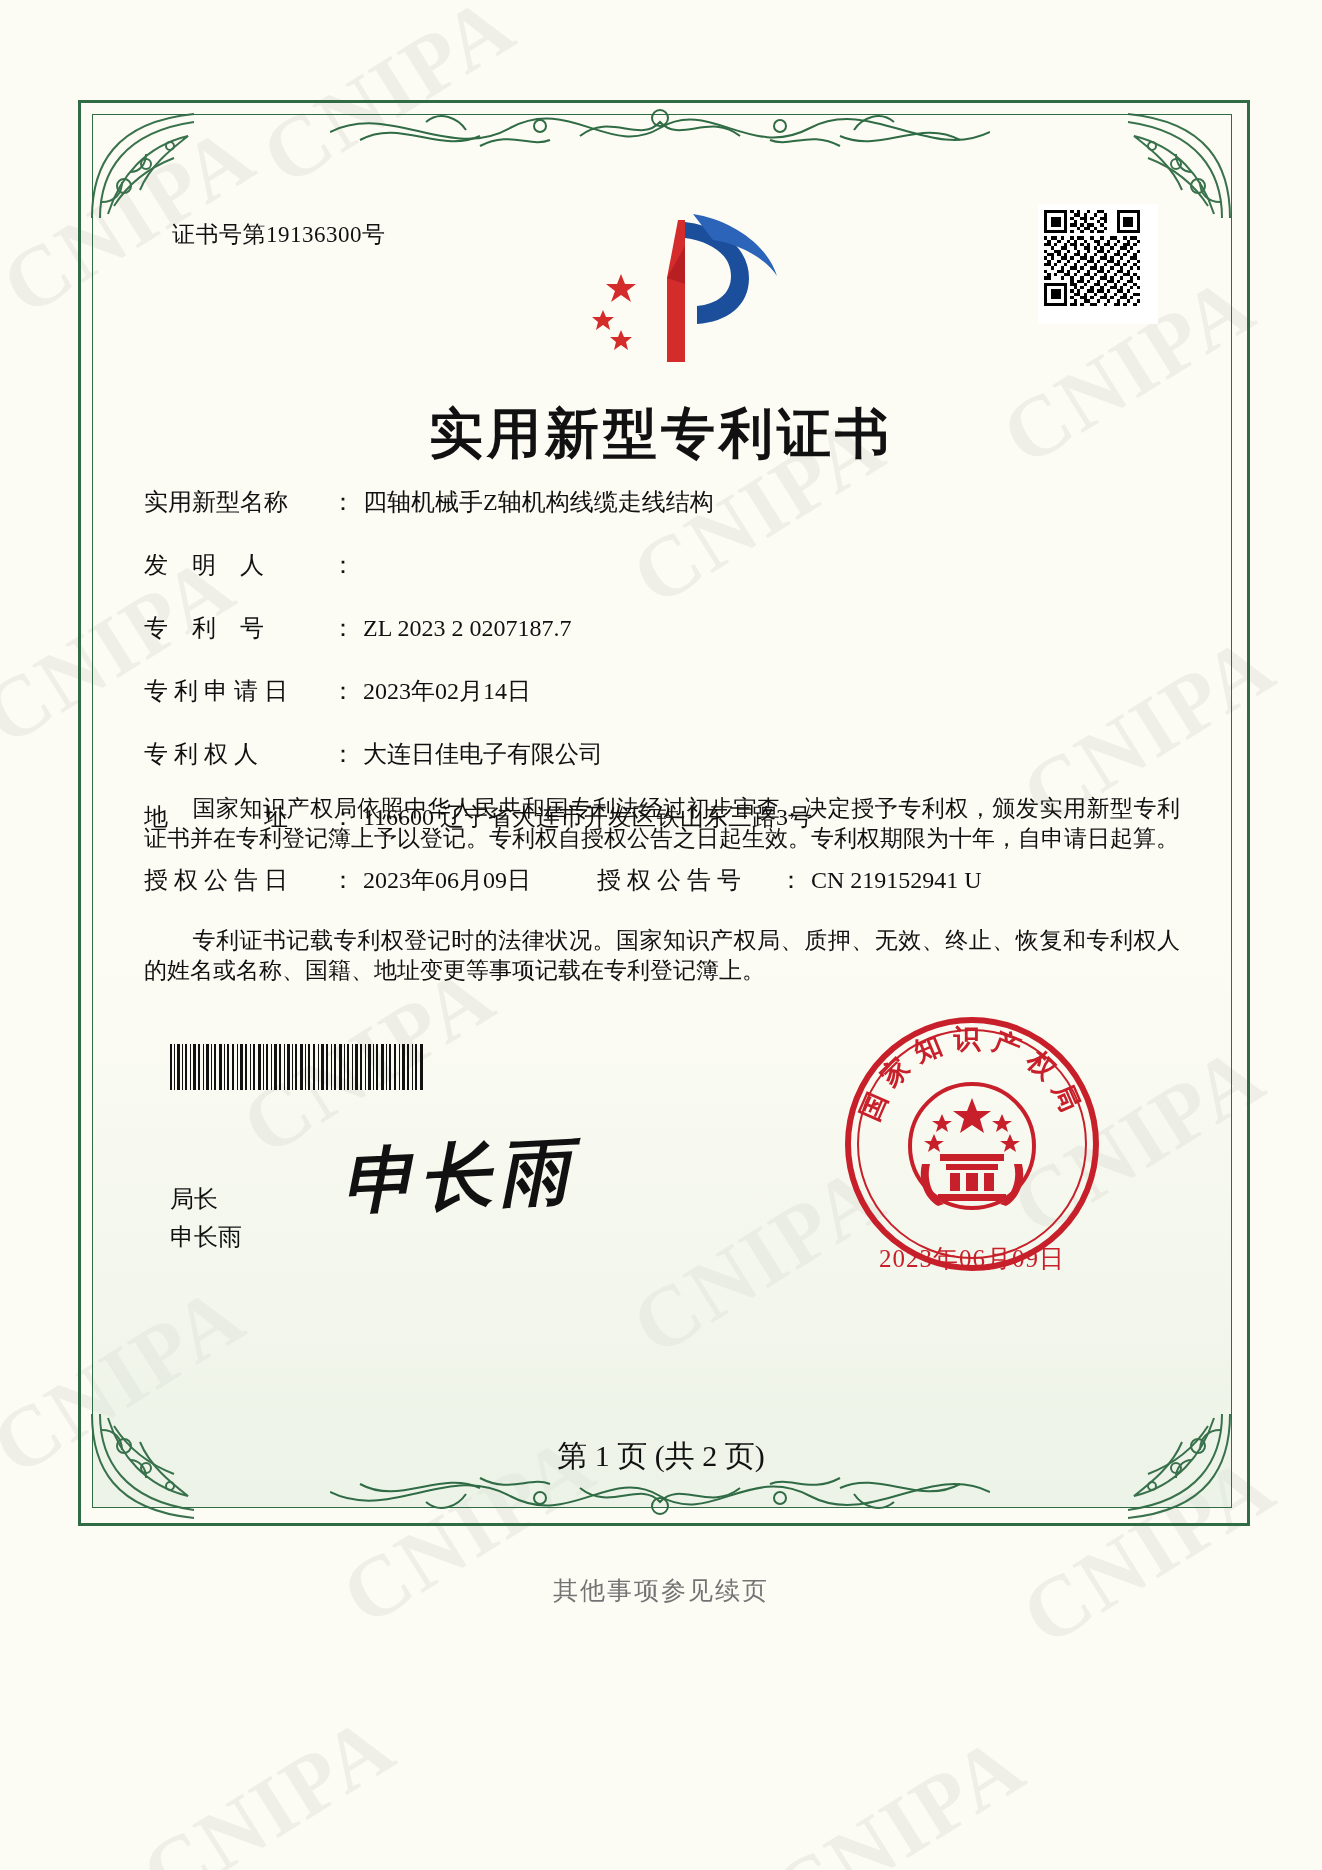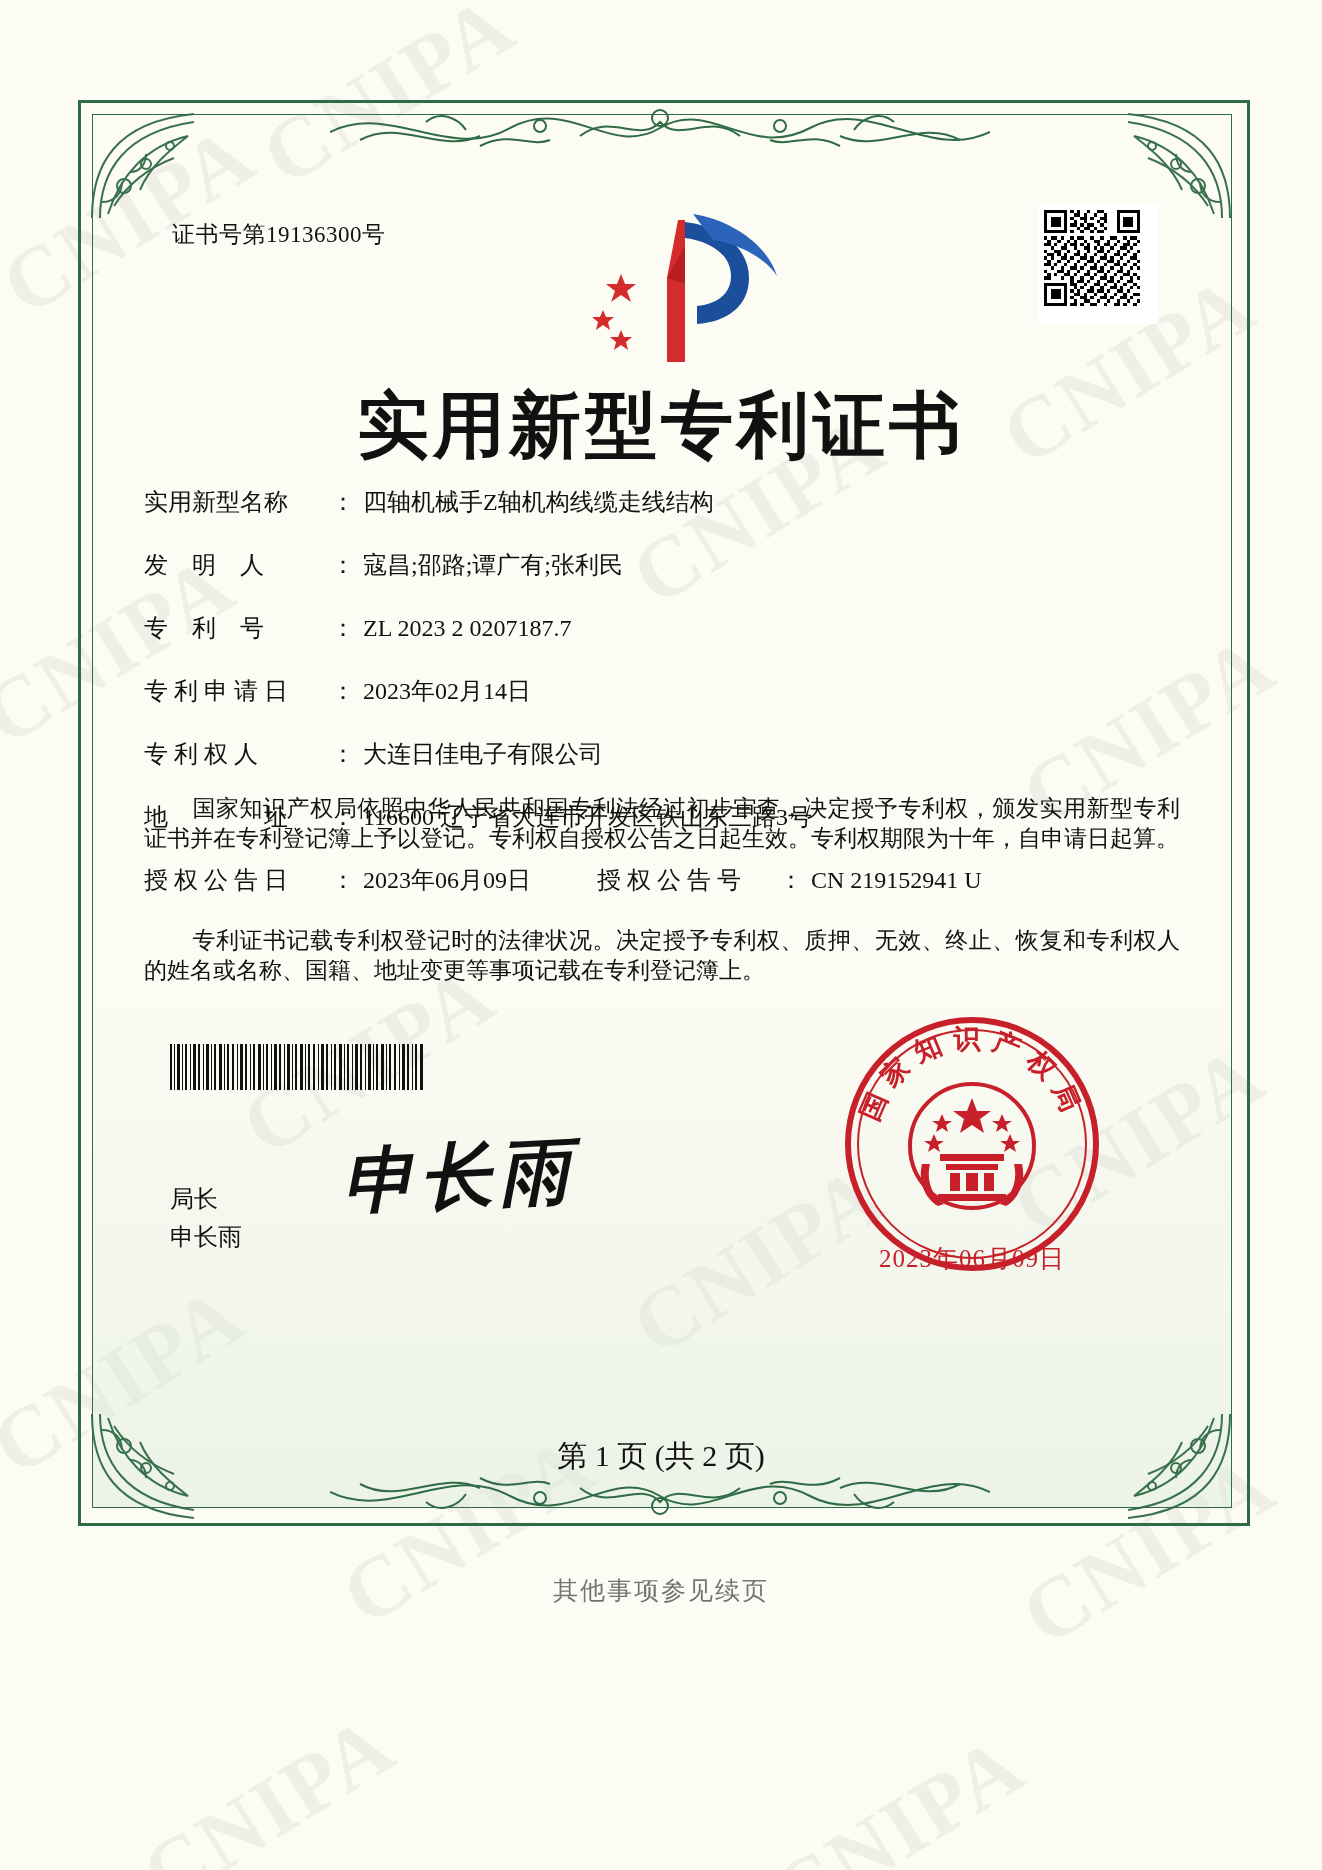--- a/index.html
+++ b/index.html
@@ -122,25 +122,25 @@
     width: 108px;
     height: 108px;
     background: #fff;
     padding: 6px;
   }
   .qr svg { display: block; }
 
   .title {
     position: absolute;
     left: 0;
-    top: 264px;
+    top: 284px;
     width: 100%;
     text-align: center;
     font-family: "DejaVu Serif", serif;
-    font-size: 72px;
+    font-size: 54px;
     font-weight: 700;
     letter-spacing: 4px;
     color: #111;
   }
 
   .fields {
     position: absolute;
     left: 52px;
     top: 360px;
     width: 1040px;
@@ -636,21 +636,20 @@
 
       <div class="field-row">
         <span class="f-label">实用新型名称</span>
         <span class="f-sep">：</span>
         <span class="f-value">四轴机械手Z轴机构线缆走线结构</span>
       </div>
 
       <div class="field-row">
         <span class="f-label">发　明　人</span>
         <span class="f-sep">：</span>
-        <span class="f-value">寇昌;邵路;谭广有;张利民</span>
       </div>
 
       <div class="field-row">
         <span class="f-label">专　利　号</span>
         <span class="f-sep">：</span>
         <span class="f-value">ZL 2023 2 0207187.7</span>
       </div>
 
       <div class="field-row">
         <span class="f-label">专 利 申 请 日</span>
@@ -675,21 +674,21 @@
         <span class="f-sep">：</span>
         <span class="f-value">2023年06月09日</span>
         <span class="f-label2">授 权 公 告 号</span>
         <span class="f-sep">：</span>
         <span class="f-value2">CN 219152941 U</span>
       </div>
 
     </div>
 
     <div class="para para-1"><span class="indent"></span><span>国家知识产权局依照中华人民共和国专利法经过初步审查，决定授予专利权，颁发实用新型专利证书并在专利登记簿上予以登记。专利权自授权公告之日起生效。专利权期限为十年，自申请日起算。</span></div>
-    <div class="para para-2"><span class="indent"></span><span>专利证书记载专利权登记时的法律状况。决定授予专利权、质押、无效、终止、恢复和专利权人的姓名或名称、国籍、地址变更等事项记载在专利登记簿上。</span></div>
+    <div class="para para-2"><span class="indent"></span><span>专利证书记载专利权登记时的法律状况。国家知识产权局、质押、无效、终止、恢复和专利权人的姓名或名称、国籍、地址变更等事项记载在专利登记簿上。</span></div>
 
     <svg class="barcode" viewBox="0 0 290 46">
       <g fill="#111">
         <rect x="0" y="0" width="2" height="46"></rect>
           <rect x="4" y="0" width="1" height="46"></rect>
         <rect x="7" y="0" width="3" height="46"></rect>
           <rect x="12" y="0" width="1" height="46"></rect>
         <rect x="15" y="0" width="2" height="46"></rect>
           <rect x="20" y="0" width="1" height="46"></rect>
         <rect x="23" y="0" width="3" height="46"></rect>

